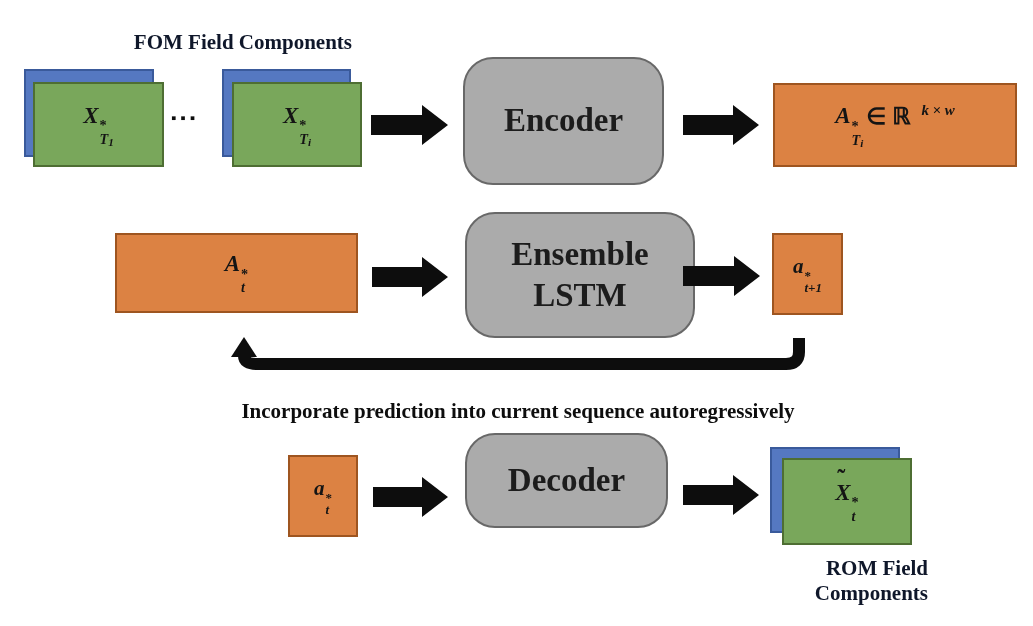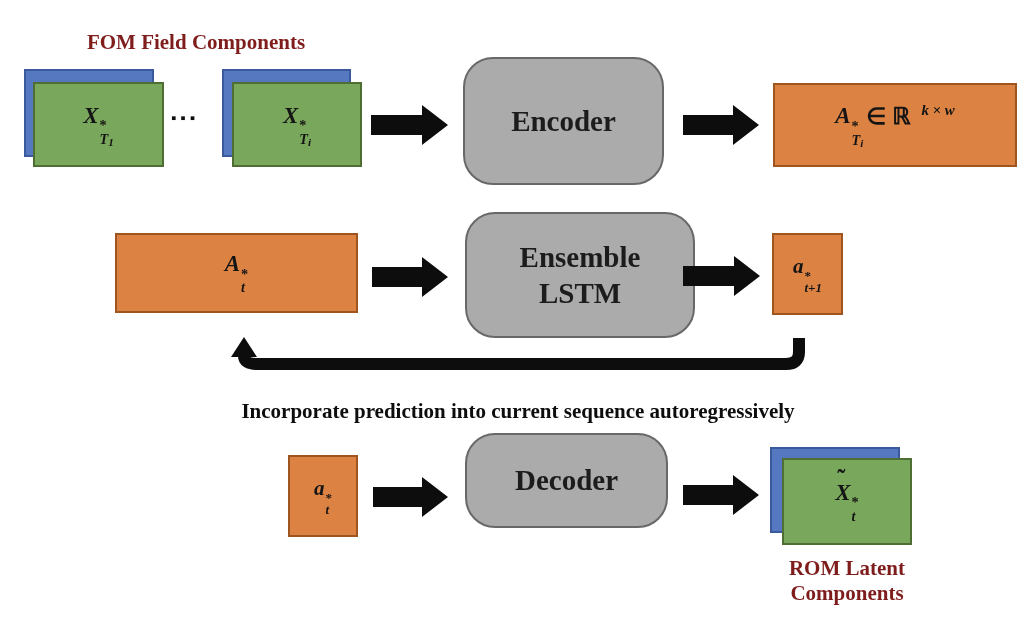--- a/index.html
+++ b/index.html
@@ -11,30 +11,30 @@
 
   
   .card-blue  { position:absolute; background:#5578C1; border:2px solid #3A5A9B; box-sizing:border-box; }
   .card-green { position:absolute; background:#79A75B; border:2px solid #4E6E33; box-sizing:border-box;
                 display:flex; align-items:center; justify-content:center; }
 
   
   .gray-box {
     position:absolute; background:#ABABAB; border:2.5px solid #686868; border-radius:30px;
     box-sizing:border-box; display:flex; flex-direction:column; align-items:center; justify-content:center;
-    font-weight:700; font-size:29px; color:#1c1c1c; line-height:1.25; text-align:center;
+    font-weight:700; font-size:33px; color:#1c1c1c; line-height:1.25; text-align:center;
   }
 
   
   .orange-box {
     position:absolute; background:#DC8243; border:2px solid #9E5520; box-sizing:border-box;
     display:flex; align-items:center; justify-content:center;
   }
 
-  .title { position:absolute; font-weight:700; font-size:21px; text-align:center; color:#7f1d1d; line-height:1.2; }
+  .title { position:absolute; font-weight:700; font-size:21px; text-align:right; color:#0f172a; line-height:1.2; }
 
   
   .math { font-weight:700; font-style:italic; font-size:23px; color:#141414; white-space:nowrap; }
   .math .msk { display:inline-flex; flex-direction:column; align-items:flex-start;
                font-size:0.62em; line-height:0.95; vertical-align:-0.55em; margin-left:1px; }
   .math .msk .sup { font-style:normal; font-weight:700; }
   .math .msk .sub { font-style:italic; }
   .math .ss { font-size:0.78em; position:relative; top:0.18em; }
   .math .mmid { font-style:normal; font-weight:700; margin-left:3px; }
   .math .mexp { font-style:italic; font-weight:700; font-size:0.65em; vertical-align:0.55em; margin-left:11px; }
@@ -123,21 +123,21 @@
     <div class="card-blue" style="left:0; top:0; width:130px; height:86px;"></div>
     <div class="card-green" style="left:12px; top:11px; width:130px; height:87px;">
       <span class="math"><span class="mtwrap"><span class="tilde">˜</span><span>X</span></span><span class="msk">
             <span class="sup">*</span>
             <span class="sub">t</span>
           </span></span>
     </div>
   </div>
 
   <div class="title" style="left:766px; top:556px; width:162px;">
-    <span style="display:block;">ROM Latent</span>
+    <span style="display:block;">ROM Field</span>
     <span style="display:block;">Components</span>
   </div>
 
   <svg class="overlay" width="1033" height="626" viewBox="0 0 1033 626">
     <g fill="#0D0D0D">
       <polygon points="371,115 422,115 422,105 448,125 422,145 422,135 371,135"></polygon>
       <polygon points="683,115 733,115 733,105 759,125 733,145 733,135 683,135"></polygon>
       <polygon points="372,267 422,267 422,257 448,277 422,297 422,287 372,287"></polygon>
       <polygon points="683,266 734,266 734,256 760,276 734,296 734,286 683,286"></polygon>
       <polygon points="373,487 422,487 422,477 448,497 422,517 422,507 373,507"></polygon>

